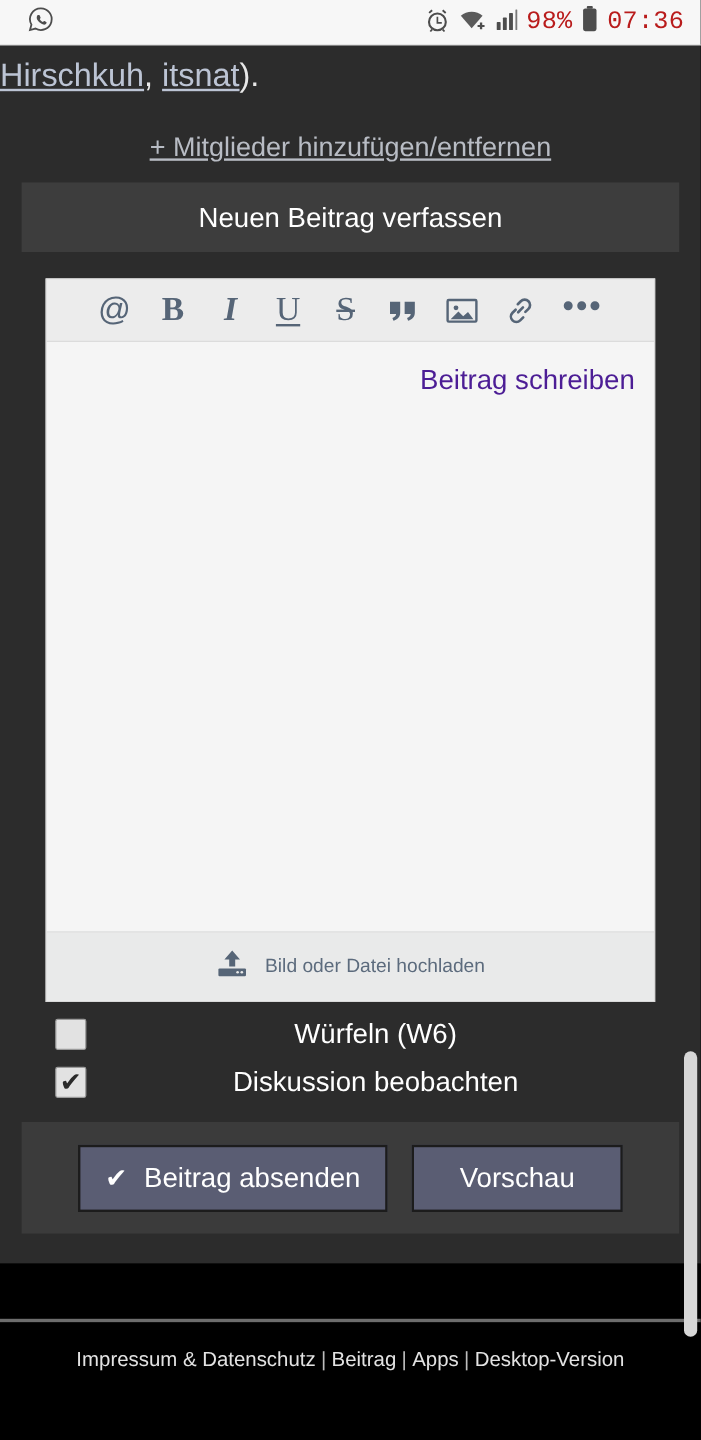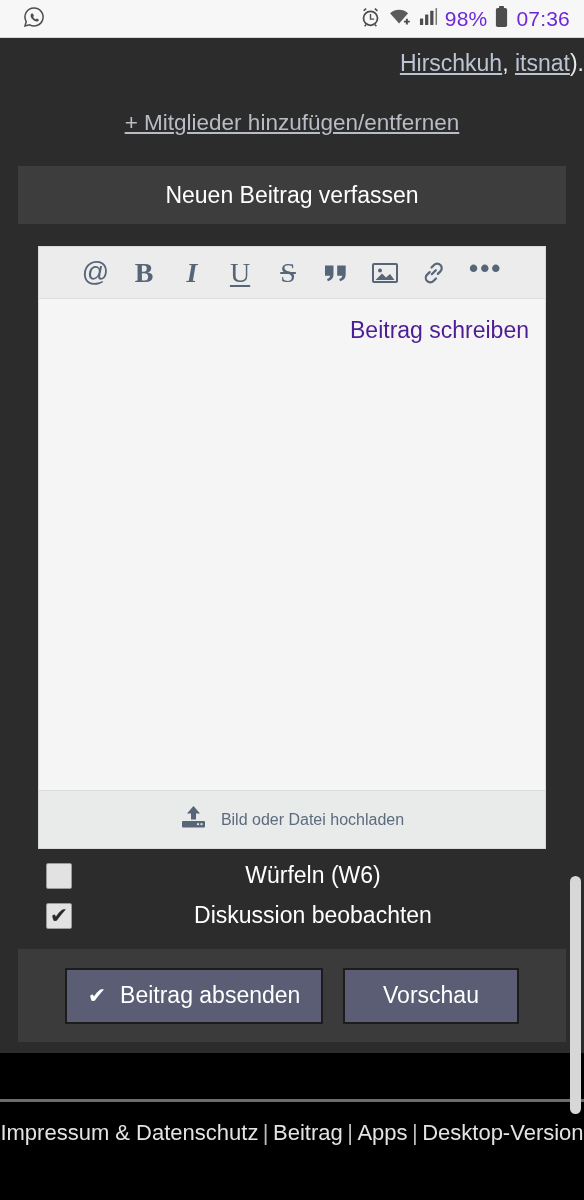--- a/index.html
+++ b/index.html
@@ -25,58 +25,58 @@
   }
   .sb-left { display: flex; align-items: center; gap: 8px; }
   .sb-right {
     display: flex;
     align-items: center;
     gap: 7px;
     color: #4a4a4a;
   }
   .sb-text {
     font-size: 21px;
-    color: #6d28d9;
+    color: #b91c1c;
     letter-spacing: 0.2px;
-    font-family: Liberation Sans, sans-serif;
+    font-family: Liberation Mono, monospace;
   }
   .sb-icon { display: block; }
 
   
   .page {
     position: absolute;
     top: 38px;
     left: 0;
     width: 584px;
     height: 1015px;
     background: #2c2c2c;
     overflow: hidden;
   }
 
   .snippet {
-    text-align: right;
+    text-align: left;
     color: #d6d8dc;
-    font-size: 23px;
+    font-size: 27px;
     padding-top: 8px;
     line-height: 34px;
   }
   .snippet .lnk { color: #bcc4d4; }
   .snippet .plain { color: #e8e8e8; }
 
   .addmembers {
     text-align: center;
     color: #b8bcc4;
     font-size: 22.5px;
     margin-top: 28px;
     line-height: 30px;
     text-decoration: underline;
   }
 
   .newpost-bar {
-    margin: 28px 18px 0 18px;
+    margin: 14px 18px 0 18px;
     height: 58px;
     background: #3d3d3d;
     display: flex;
     align-items: center;
     justify-content: center;
     color: #ffffff;
     font-size: 23px;
   }
 
   
@@ -230,21 +230,21 @@
     left: 0;
     width: 584px;
     height: 98px;
     background: #000000;
     padding-top: 13px;
     text-align: center;
     line-height: 35px;
   }
   .footer a, .footer span {
     color: #e3e3e3;
-    font-size: 22px;
+    font-size: 17px;
     text-decoration: none;
     cursor: pointer;
   }
   .footer .sep { color: #bdbdbd; cursor: default; }
 
   
   .scrollbar {
     position: absolute;
     top: 876px;
     right: 3px;

